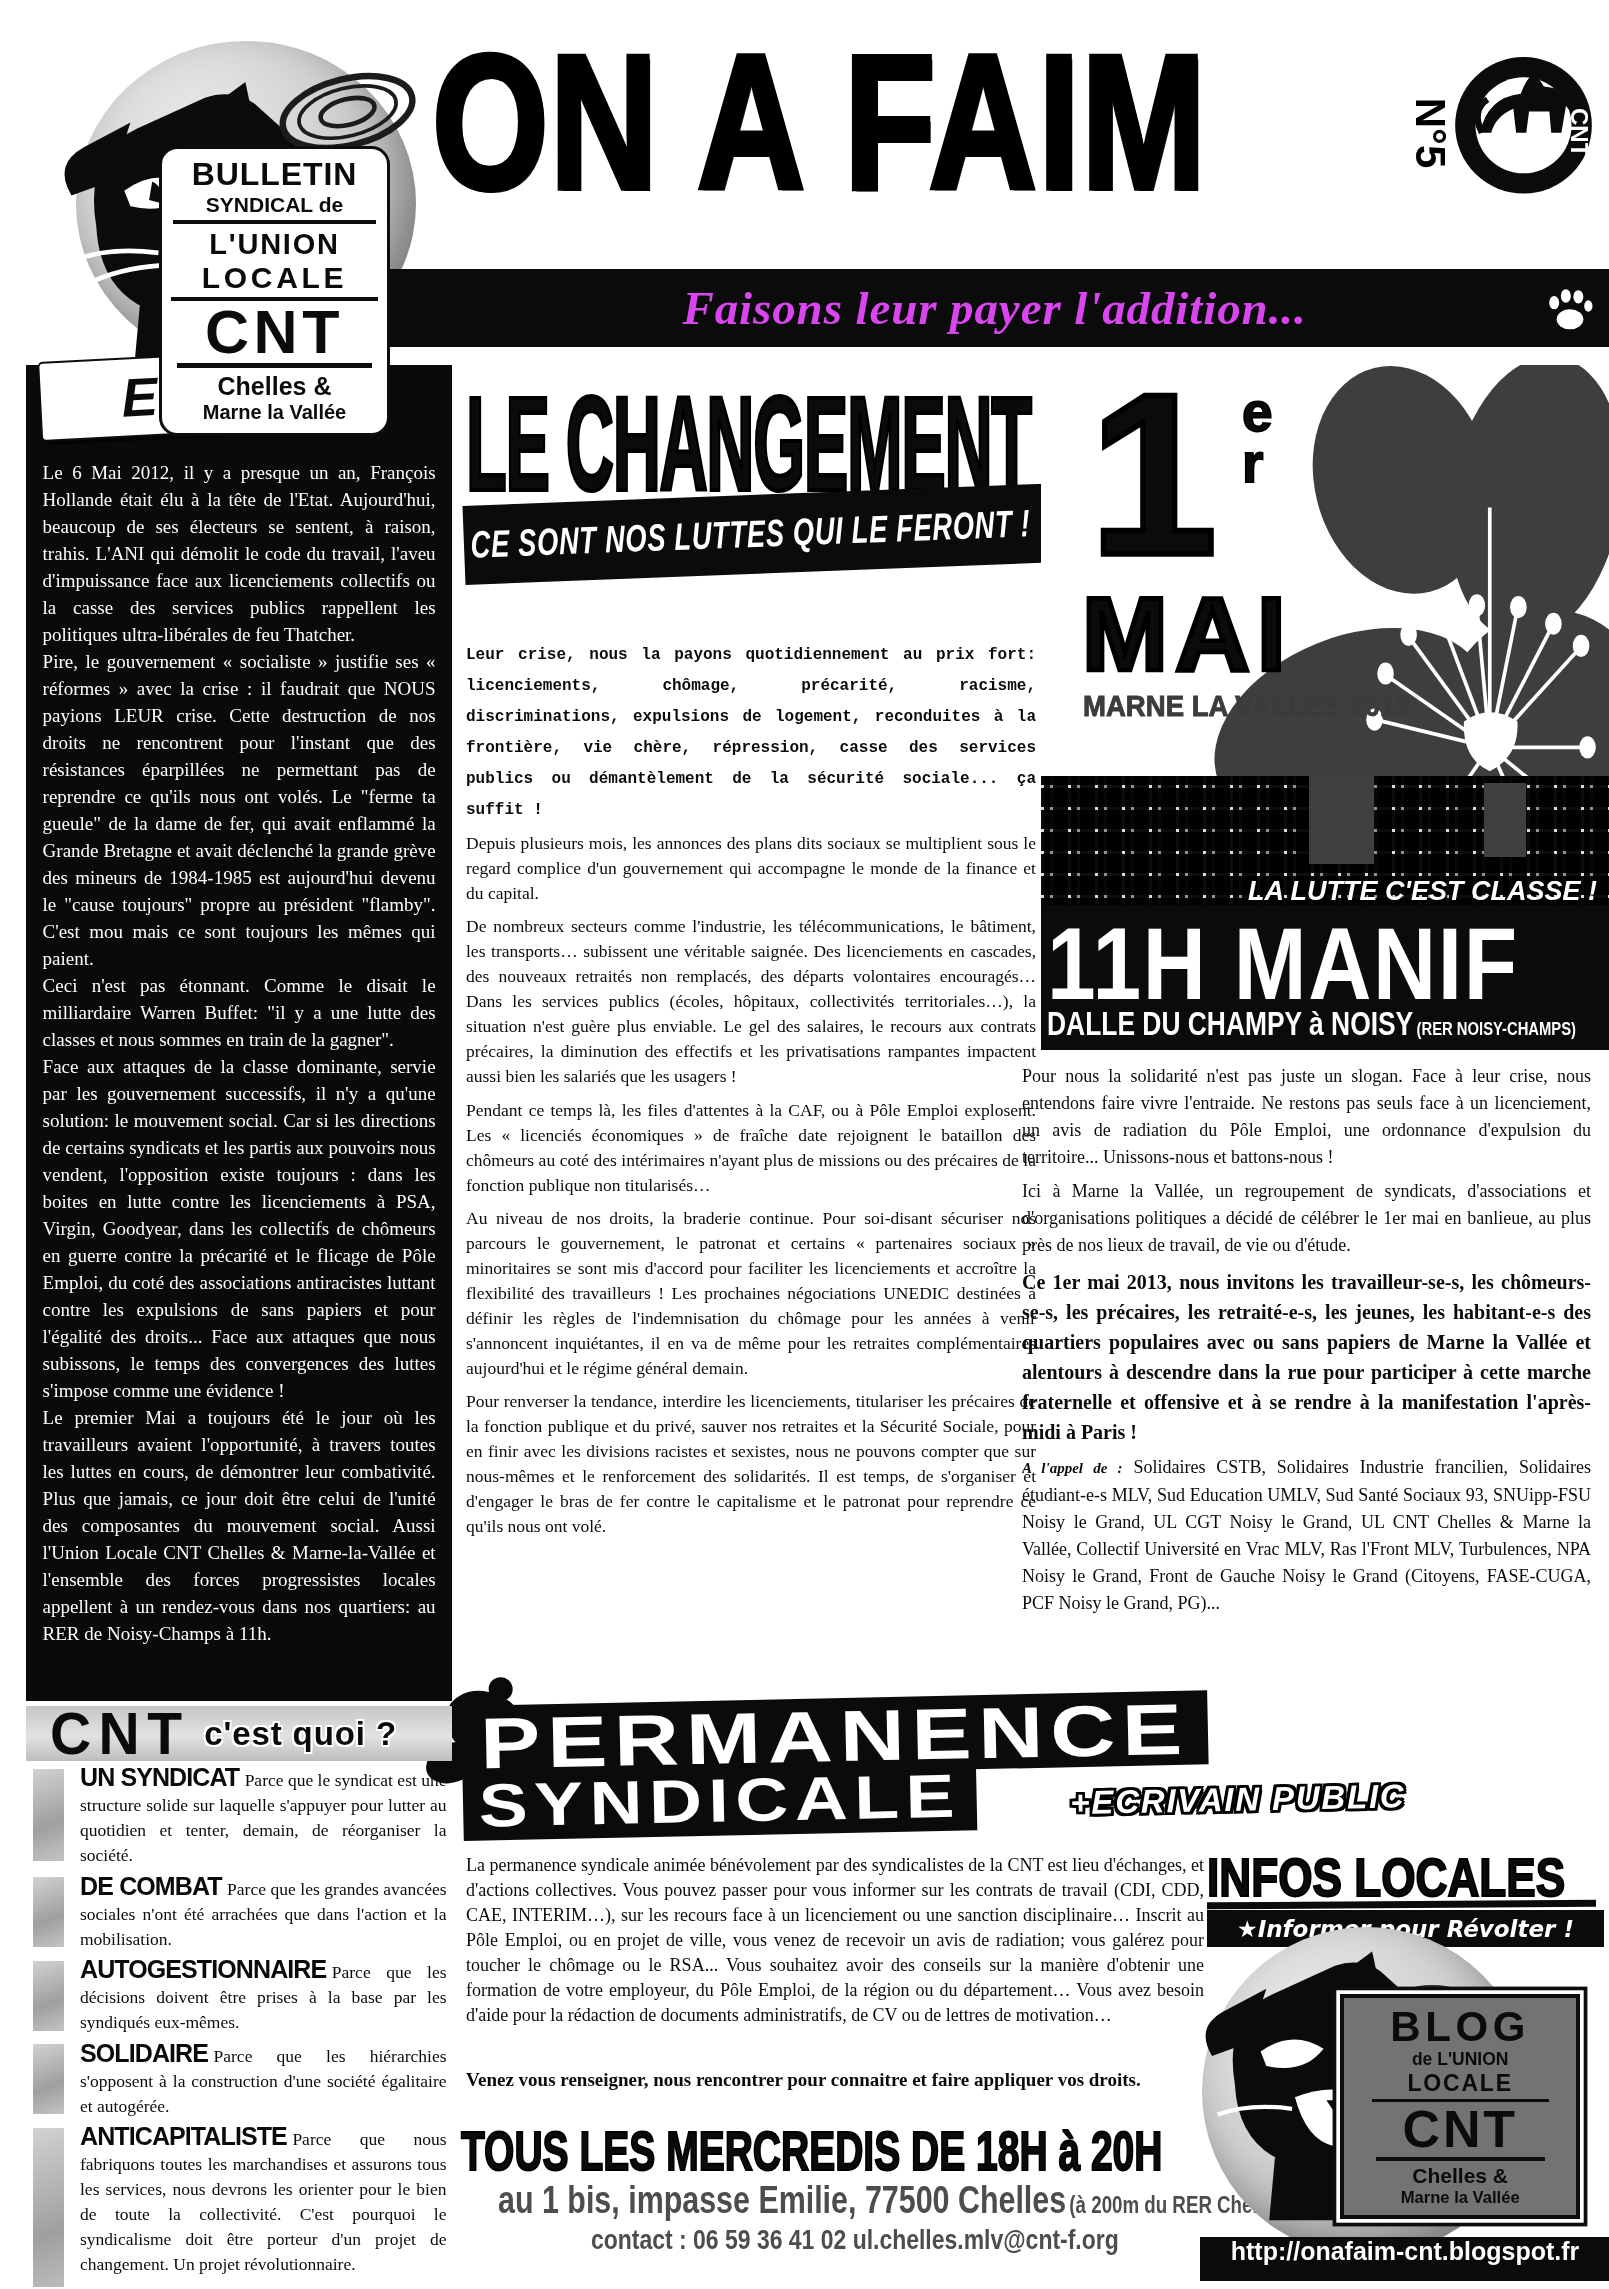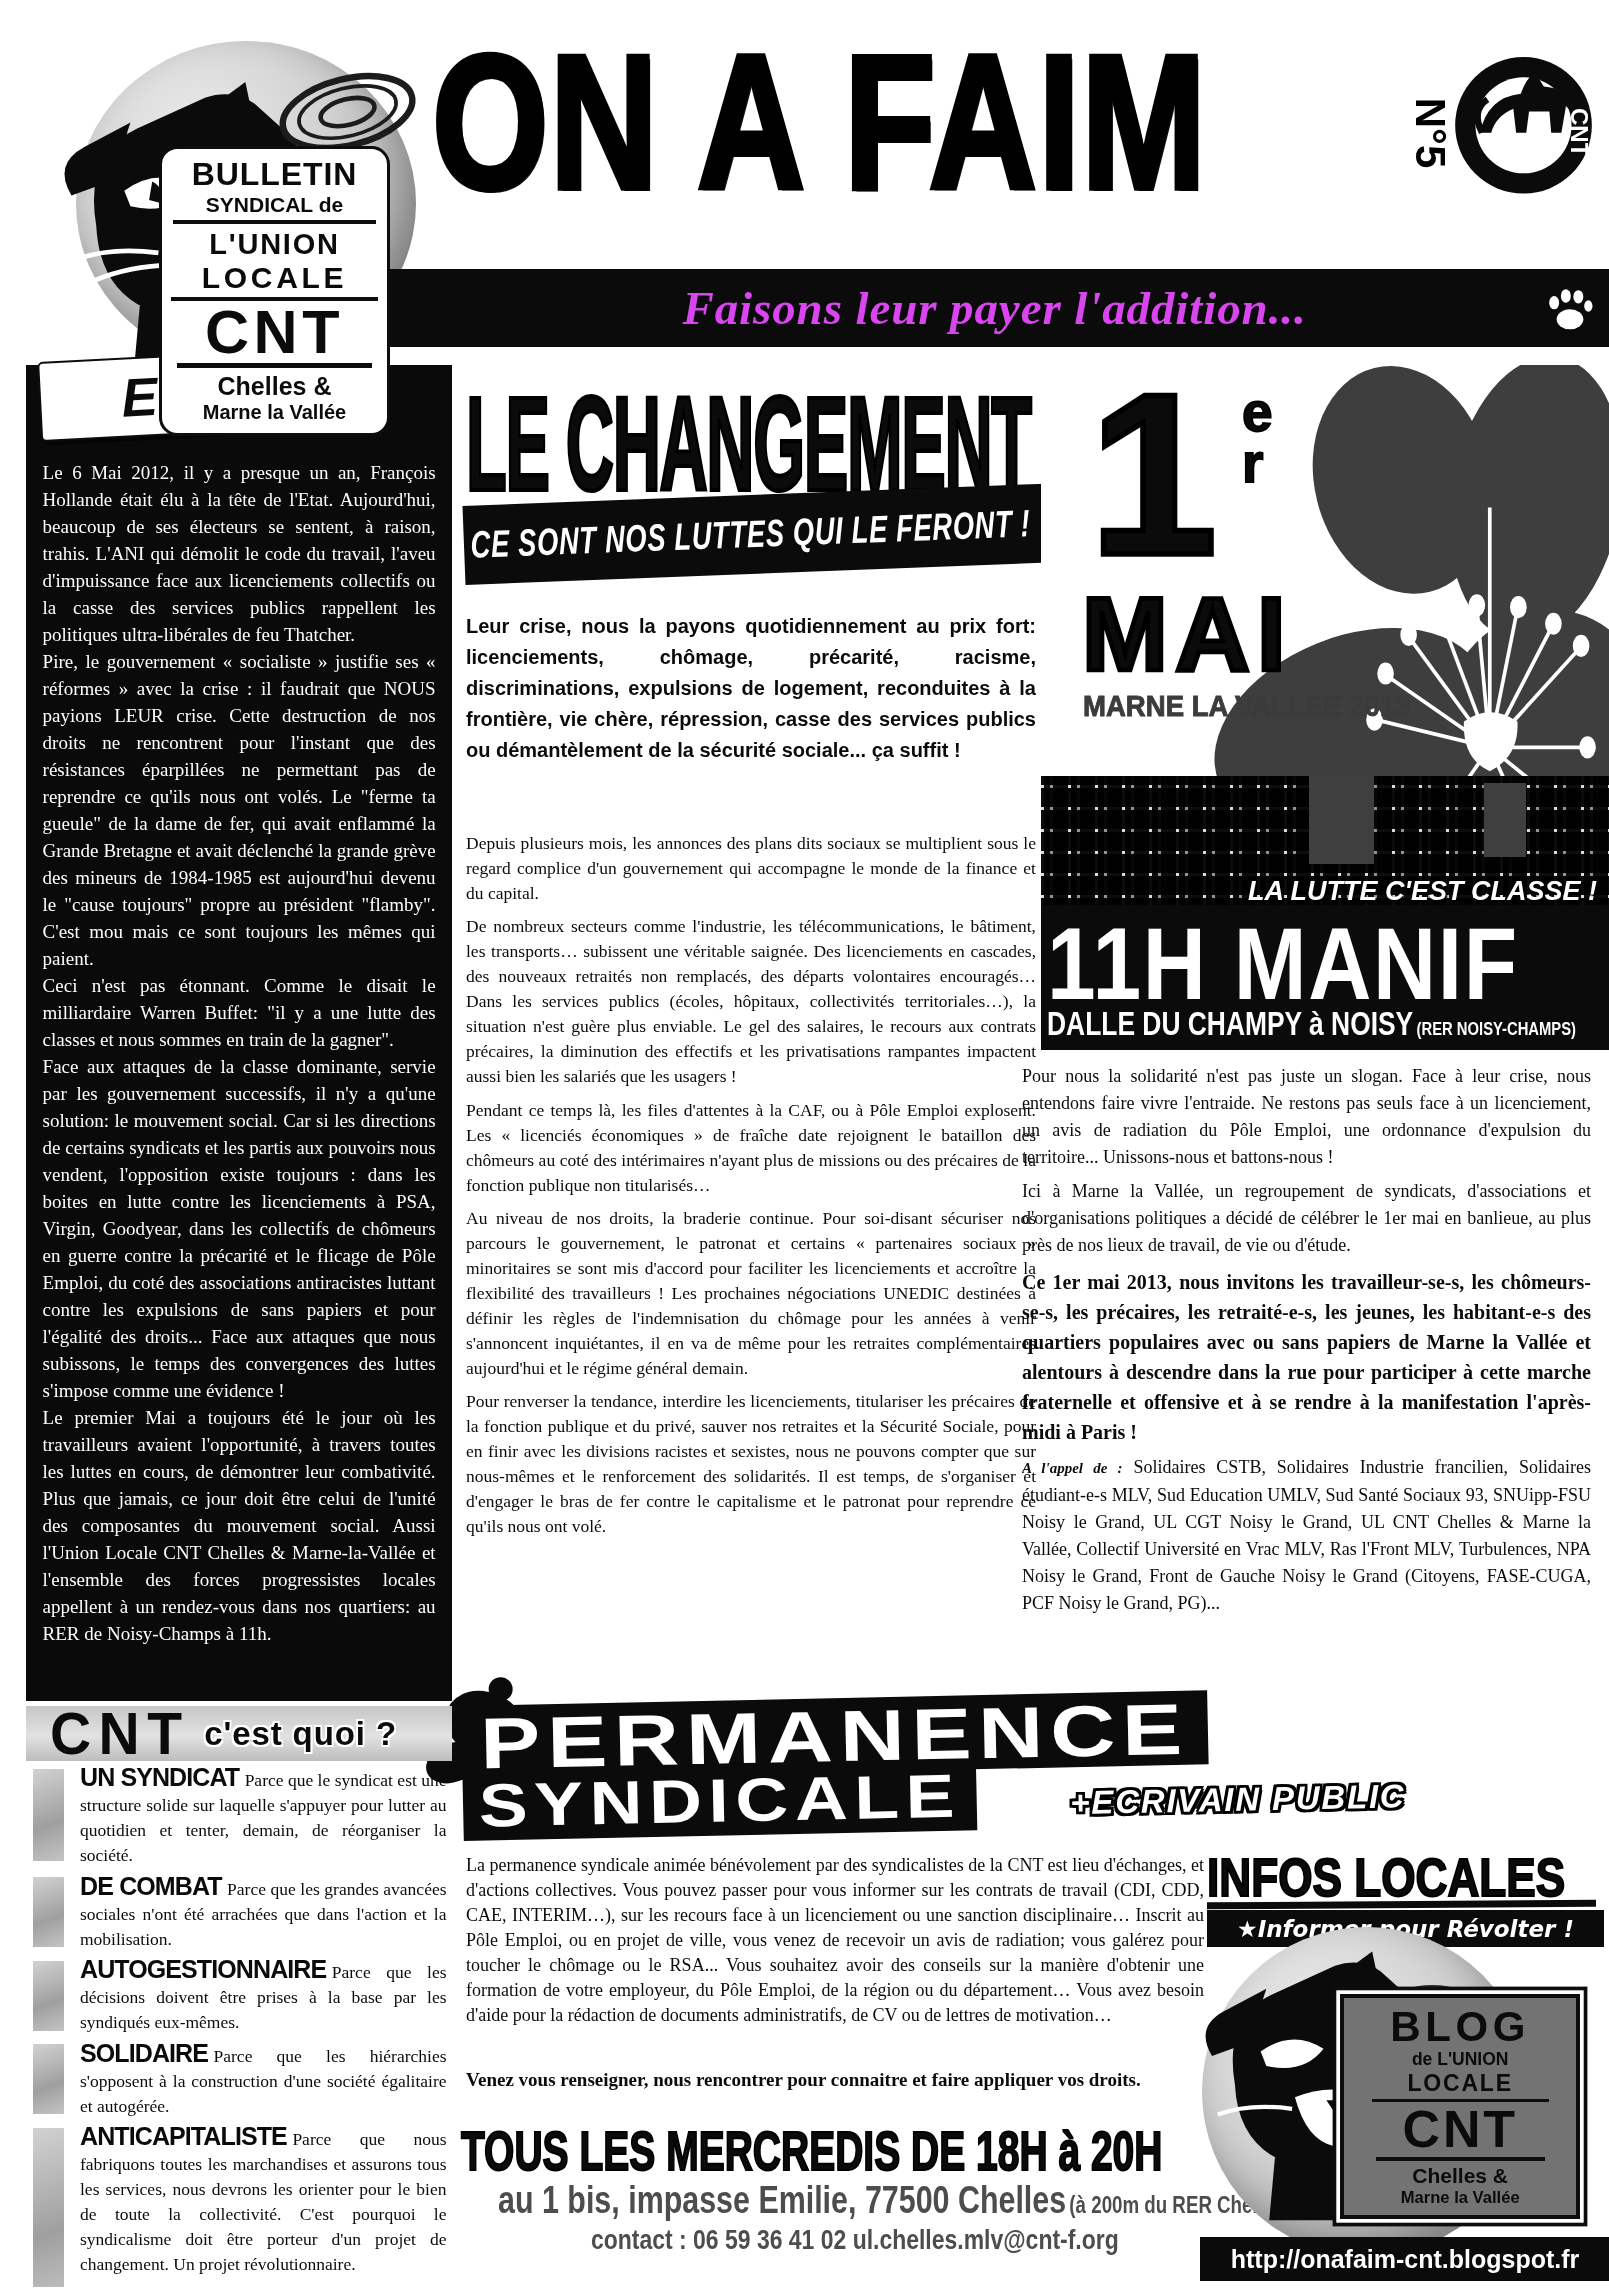--- a/index.html
+++ b/index.html
@@ -57,22 +57,22 @@
   .def.d1::before{height:92px;} .def.d2::before{height:70px;} .def.d3::before{height:70px;}
   .def.d4::before{height:70px;} .def.d5::before{height:175px;}
   .term{font-family:"Liberation Sans",sans-serif;font-weight:900;font-size:25px;letter-spacing:-0.9px;padding-right:5.5px;}
   
   .headline{position:absolute;left:466px;top:367px;white-space:nowrap;font-size:89px;font-weight:900;
         letter-spacing:-1.8px;transform:scale(0.75,1.5);transform-origin:left top;-webkit-text-stroke:2.8px #000;}
   .subbanner{position:absolute;left:464px;top:506px;width:583px;height:79px;background:#0b0b0b;
         transform:rotate(-2.2deg);transform-origin:left center;display:flex;align-items:center;}
   .subbanner span{color:#fff;font-size:38px;font-weight:900;font-style:italic;white-space:nowrap;
         transform:scaleX(0.72);transform-origin:left center;padding-left:9.2px;letter-spacing:0.9px;}
-  .lead{position:absolute;left:466px;top:611px;width:570px;font-family:Liberation Sans, sans-serif;
-        font-weight:bold;font-size:20px;line-height:31px;text-align:justify;}
+  .lead{position:absolute;left:466px;top:640px;width:570px;font-family:Liberation Mono, monospace;
+        font-weight:bold;font-size:16px;line-height:31px;text-align:justify;}
   .article-body{position:absolute;left:466px;top:831px;width:570px;height:872px;overflow:hidden;
         font-family:"Liberation Serif",serif;font-size:17.5px;line-height:25px;text-align:justify;}
   .article-body p{margin:0 0 8.3px;}
   
   .poster{position:absolute;left:1041px;top:365px;width:569px;height:685px;background:#fff;overflow:hidden;}
   .flower{position:absolute;right:-9.2px;top:-5.5px;}
   .one{position:absolute;left:48px;top:5.5px;font-size:231px;font-weight:900;line-height:0.9;
         transform:scaleY(1.0);-webkit-text-stroke:5.5px #000;}
   .er{position:absolute;left:201px;top:22px;width:39px;font-size:55px;font-weight:900;line-height:.92;
         word-break:break-all;-webkit-text-stroke:1.8px #000;}
@@ -139,21 +139,21 @@
   .il-subbar span{color:#fff;font-weight:bold;font-style:italic;font-size:23px;font-family:"DejaVu Sans",sans-serif;white-space:nowrap;}
   .blog-box{position:absolute;left:1340px;top:1994px;width:225px;background:#737373;border:4.6px solid #0d0d0d;
         box-shadow:0 0 0 3.7px #fff,0 0 0 7.4px #0d0d0d;padding:7.4px 3.7px;text-align:center;z-index:5;}
   .bl0{font-size:42px;font-weight:900;letter-spacing:4.6px;line-height:1.05;}
   .bl1{font-size:17.5px;font-weight:800;}
   .bl2{font-size:23px;font-weight:900;letter-spacing:1.8px;border-bottom:3.7px solid #0d0d0d;margin:0 24px;padding-bottom:1.8px;}
   .bl3{font-size:52px;font-weight:900;letter-spacing:2.8px;line-height:1.05;border-bottom:4.6px solid #0d0d0d;margin:0 28px 2.8px;}
   .bl4{font-size:21px;font-weight:800;}
   .bl5{font-size:16.6px;font-weight:800;}
   .url-bar{position:absolute;left:1200px;top:2237px;width:410px;height:44px;background:#0b0b0b;display:flex;
-        align-items:center;justify-content:center;z-index:4;}
+        align-items:flex-start;justify-content:center;z-index:4;}
   .url-bar span{color:#fff;font-weight:900;font-size:25px;white-space:nowrap;}
 </style>
 </head>
 <body>
 
 <div class="page">
 
   <header>
     <div class="moon m1"></div>
 

